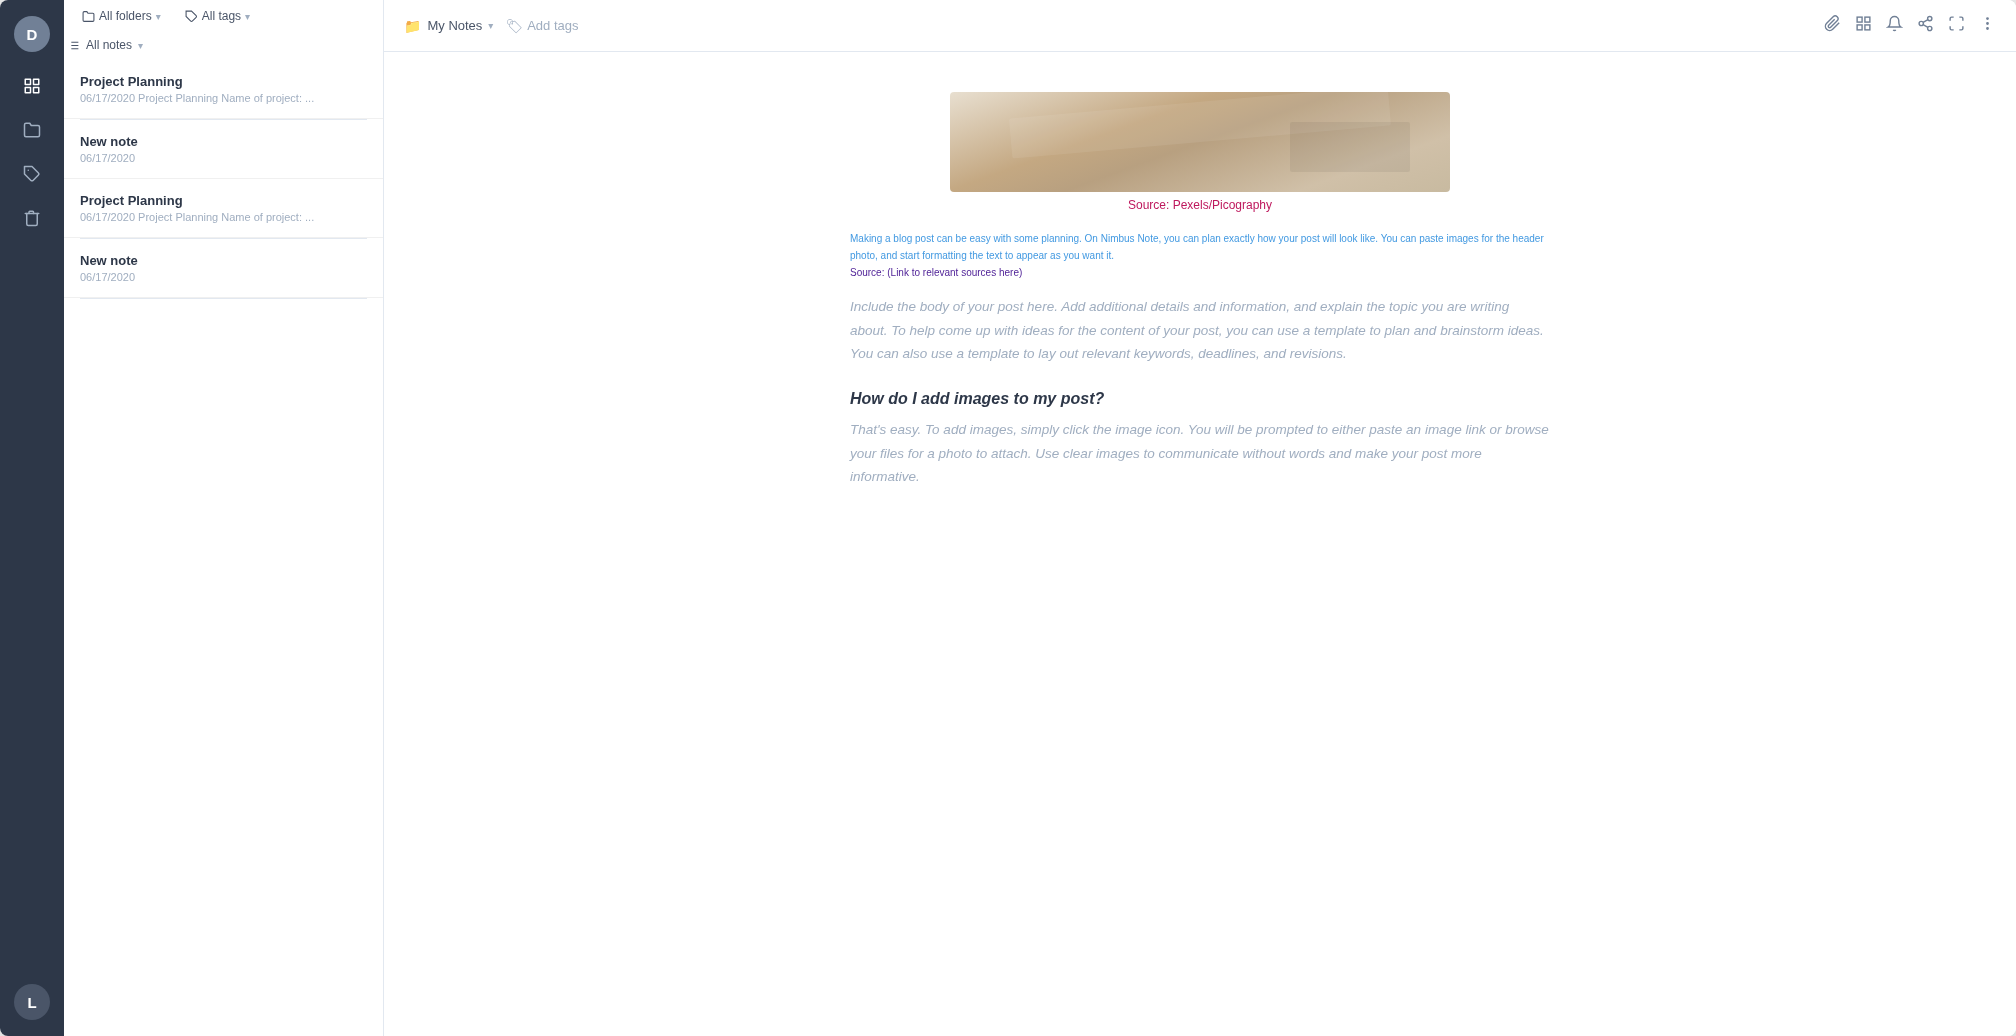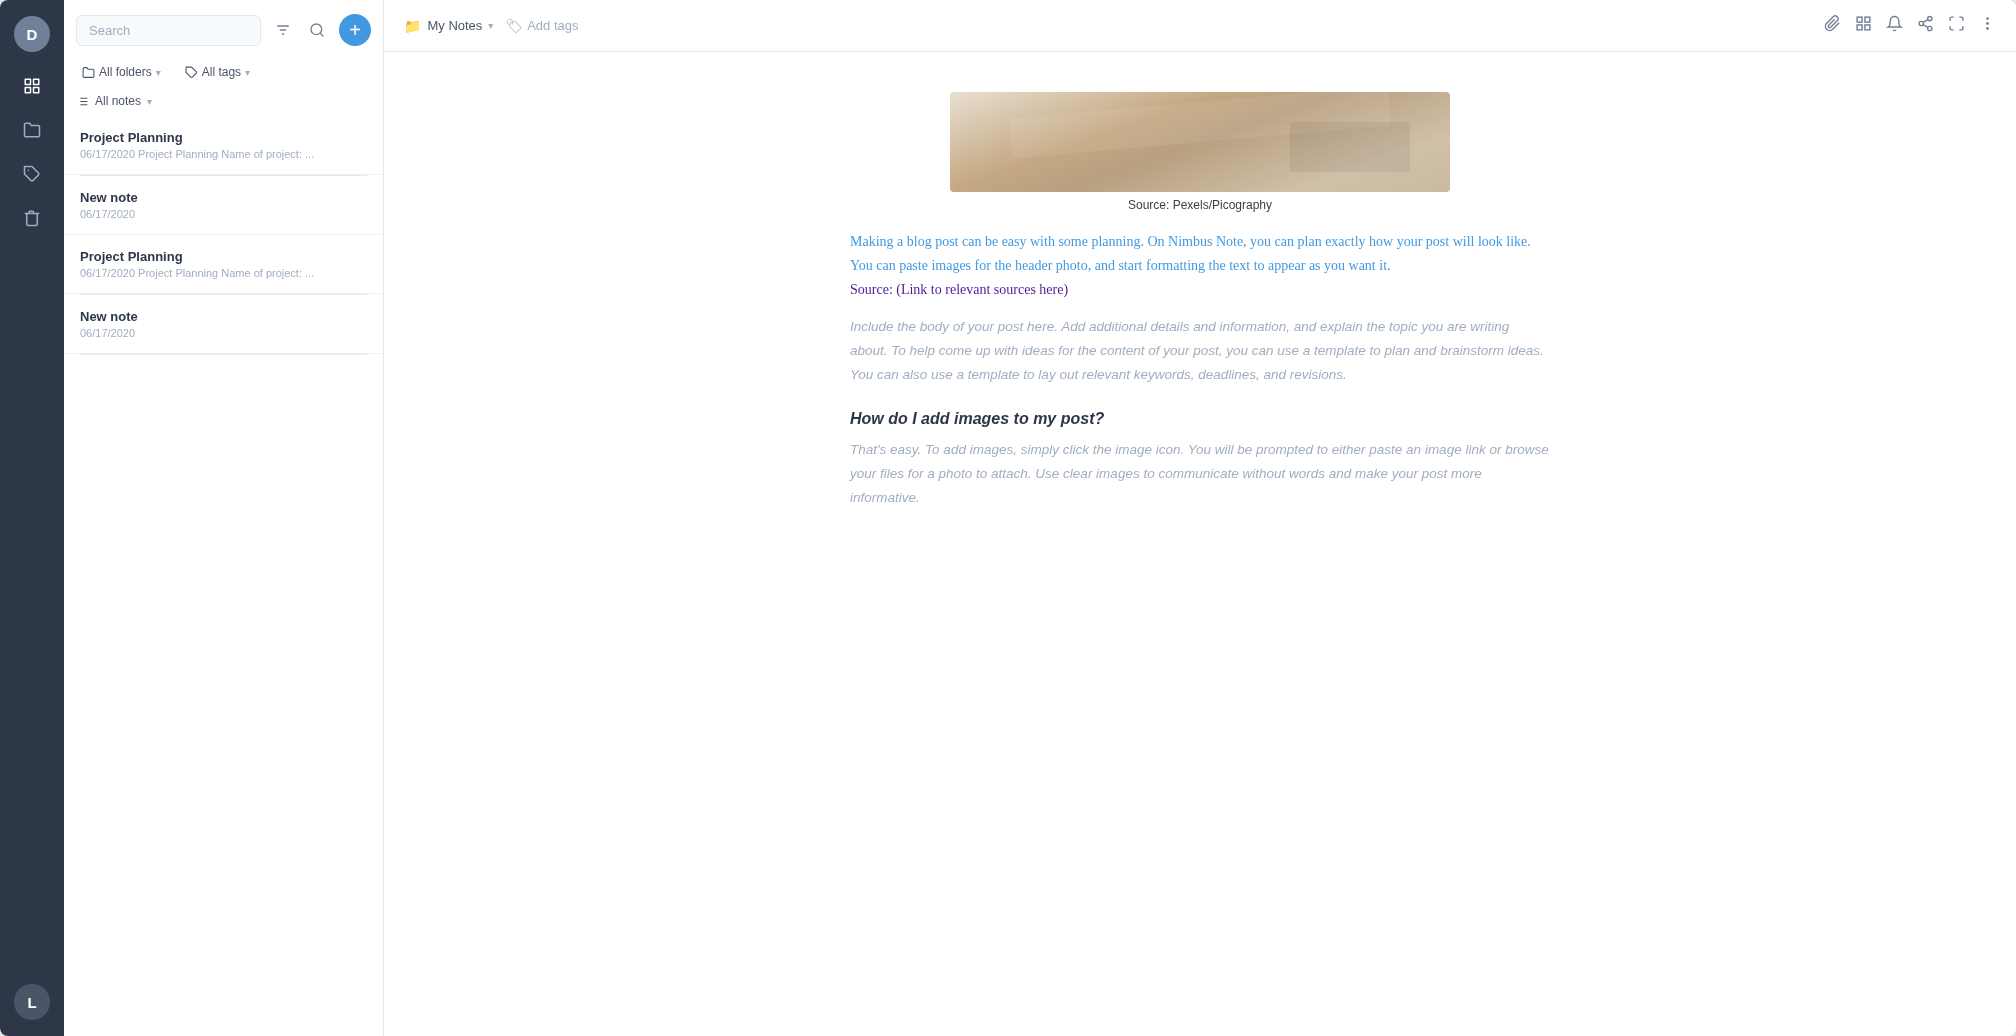--- a/index.html
+++ b/index.html
@@ -23,21 +23,21 @@
     .search-input { width: 100%; padding: 7px 12px 7px 12px; border: 1px solid #e2e8f0; border-radius: 6px; font-size: 13px; color: #4a5568; background: #f7fafc; outline: none; }
     .search-input::placeholder { color: #a0aec0; }
     .sidebar-header-icons { display: flex; gap: 6px; align-items: center; }
     .sidebar-icon-btn { width: 28px; height: 28px; display: flex; align-items: center; justify-content: center; color: #718096; cursor: pointer; font-size: 16px; }
     .add-btn { width: 32px; height: 32px; background: #4299e1; border-radius: 50%; display: flex; align-items: center; justify-content: center; color: #fff; font-size: 20px; cursor: pointer; font-weight: 300; flex-shrink: 0; }
 
     .sidebar-filters { padding: 6px 12px 8px; display: flex; gap: 12px; align-items: center; }
     .filter-btn { display: flex; align-items: center; gap: 4px; font-size: 12px; color: #4a5568; cursor: pointer; padding: 3px 6px; border-radius: 4px; }
     .filter-btn .caret { font-size: 10px; color: #a0aec0; }
 
-    .sidebar-allnotes { padding: 4px 12px 8px; display: flex; align-items: center; gap: 6px; font-size: 12px; color: #4a5568; cursor: pointer; }
+    .sidebar-allnotes { padding: 4px 3px 8px; display: flex; align-items: center; gap: 6px; font-size: 12px; color: #4a5568; cursor: pointer; }
     .sidebar-allnotes .caret { font-size: 10px; color: #a0aec0; }
 
     .notes-list { flex: 1; overflow-y: auto; }
     .note-item { padding: 14px 16px 14px; border-bottom: 1px solid #f0f0f0; cursor: pointer; }
     .note-item.active { background: #ebf8ff; }
     .note-title { font-size: 13px; font-weight: 600; color: #2d3748; margin-bottom: 3px; }
     .note-meta { font-size: 11px; color: #a0aec0; white-space: nowrap; overflow: hidden; text-overflow: ellipsis; }
     .note-divider { height: 1px; background: #e2e8f0; margin: 0 16px; }
 
     
@@ -50,24 +50,24 @@
     .toolbar-tags { display: flex; align-items: center; gap: 4px; font-size: 13px; color: #a0aec0; cursor: pointer; }
     .toolbar-tags-icon { font-size: 14px; }
     .toolbar-spacer { flex: 1; }
     .toolbar-action-icons { display: flex; gap: 14px; align-items: center; }
     .toolbar-action-icon { font-size: 16px; color: #718096; cursor: pointer; }
 
     
     .note-editor { flex: 1; overflow-y: auto; padding: 40px 80px 60px; position: relative; }
     .note-image-wrap { display: flex; flex-direction: column; align-items: center; margin-bottom: 18px; }
     .note-image { width: 500px; height: 100px; background: linear-gradient(135deg, #d4c5b0 0%, #a89070 40%, #c8b89a 100%); border-radius: 4px; object-fit: cover; }
-    .image-caption { font-size: 12px; color: #404040; margin-top: 6px; }
+    .image-caption { font-size: 12px; color: #be185d; margin-top: 6px; }
 
     .note-body { max-width: 700px; margin: 0 auto; }
-    .note-intro-text { font-size: 14px; color: #4299e1; line-height: 1.7; margin-bottom: 14px; font-family: Liberation Serif, serif; }
+    .note-intro-text { font-size: 10px; color: #4299e1; line-height: 1.7; margin-bottom: 14px; }
     .note-intro-text a { color: #4c1d95; text-decoration: none; }
     .note-placeholder { font-size: 13.5px; color: #a0aec0; line-height: 1.75; font-style: italic; margin-bottom: 24px; }
     .note-heading { font-size: 16px; font-weight: 700; color: #2d3748; margin-bottom: 10px; font-style: italic; }
     .note-answer { font-size: 13.5px; color: #a0aec0; line-height: 1.75; font-style: italic; }
 
     
     ::-webkit-scrollbar { width: 6px; }
     ::-webkit-scrollbar-track { background: transparent; }
     ::-webkit-scrollbar-thumb { background: #cbd5e0; border-radius: 3px; }
 
@@ -106,43 +106,20 @@
           <polyline points="3 6 5 6 21 6"></polyline>
           <path d="M19 6v14a2 2 0 01-2 2H7a2 2 0 01-2-2V6m3 0V4a1 1 0 011-1h4a1 1 0 011 1v2"></path>
         </svg>
     </div>
 
     <div class="nav-spacer"></div>
     <div class="nav-bottom-avatar">L</div>
   </nav>
 
   <aside class="sidebar">
-    <div class="sidebar-header">
-      <div class="search-input-wrap">
-        <input class="search-input" type="text" placeholder="Search" style="">
-      </div>
-      <div class="sidebar-header-icons">
-        <div class="sidebar-icon-btn">
-          <svg class="icon-svg" style="width:16px;height:16px;" viewBox="0 0 24 24">
-              <line x1="4" y1="6" x2="20" y2="6"></line>
-              <line x1="8" y1="12" x2="16" y2="12"></line>
-              <line x1="11" y1="18" x2="13" y2="18"></line>
-            </svg>
-        </div>
-        <div class="sidebar-icon-btn">
-          <svg class="icon-svg" style="width:16px;height:16px;" viewBox="0 0 24 24">
-              <circle cx="11" cy="11" r="8"></circle>
-              <line x1="21" y1="21" x2="16.65" y2="16.65"></line>
-            </svg>
-        </div>
-      </div>
-      <div class="add-btn">
-        <span>+</span>
-      </div>
-    </div>
 
     <div class="sidebar-filters">
       <div class="filter-btn">
         <svg style="width:13px;height:13px;stroke:#4a5568;fill:none;stroke-width:2;" viewBox="0 0 24 24">
             <path d="M22 19a2 2 0 01-2 2H4a2 2 0 01-2-2V5a2 2 0 012-2h5l2 3h9a2 2 0 012 2z"></path>
           </svg>
         <span>All folders</span>
         <span class="caret">▾</span>
       </div>
       <div class="filter-btn">

